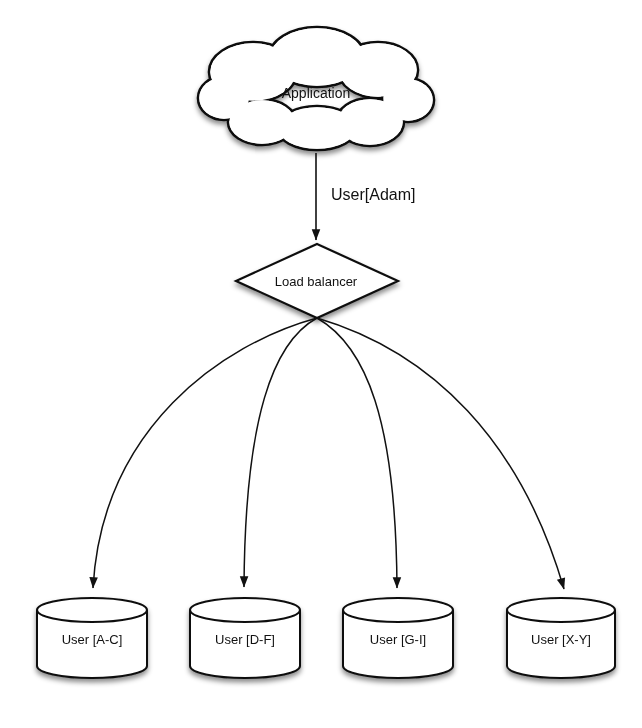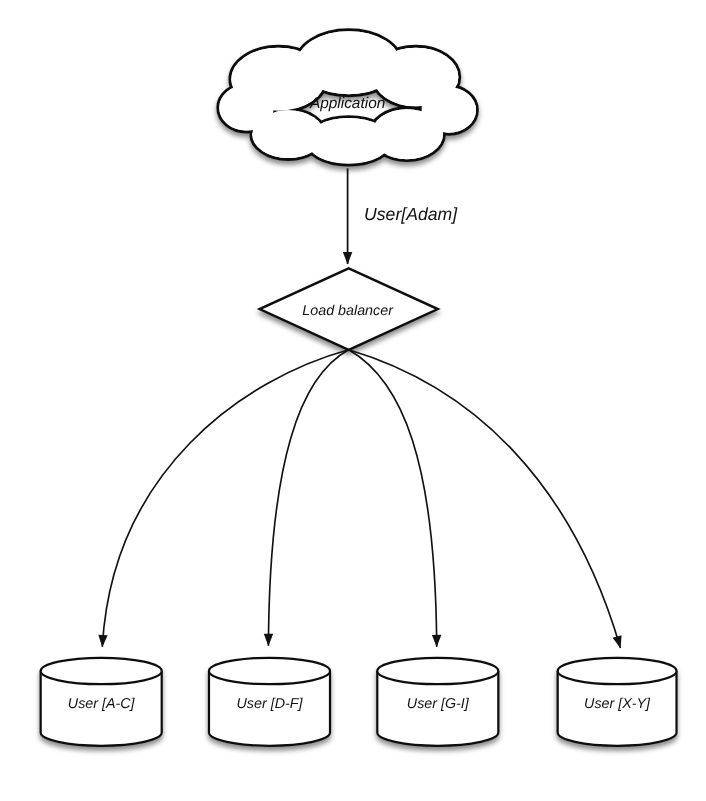--- a/index.html
+++ b/index.html
@@ -7,21 +7,20 @@
     padding: 0;
     background: #ffffff;
   }
   .canvas {
     position: relative;
     width: 642px;
     height: 728px;
     background: #ffffff;
     overflow: hidden;
     font-family: "Liberation Sans", sans-serif;
-    font-style: italic;
   }
   svg { display: block; }
   text {
     font-family: "Liberation Sans", sans-serif;
     fill: #111111;
   }
   .node-label-md  { font-size: 14px; }
   .node-label-sm  { font-size: 13px; }
   .edge-label     { font-size: 16px; }
   .shape {

